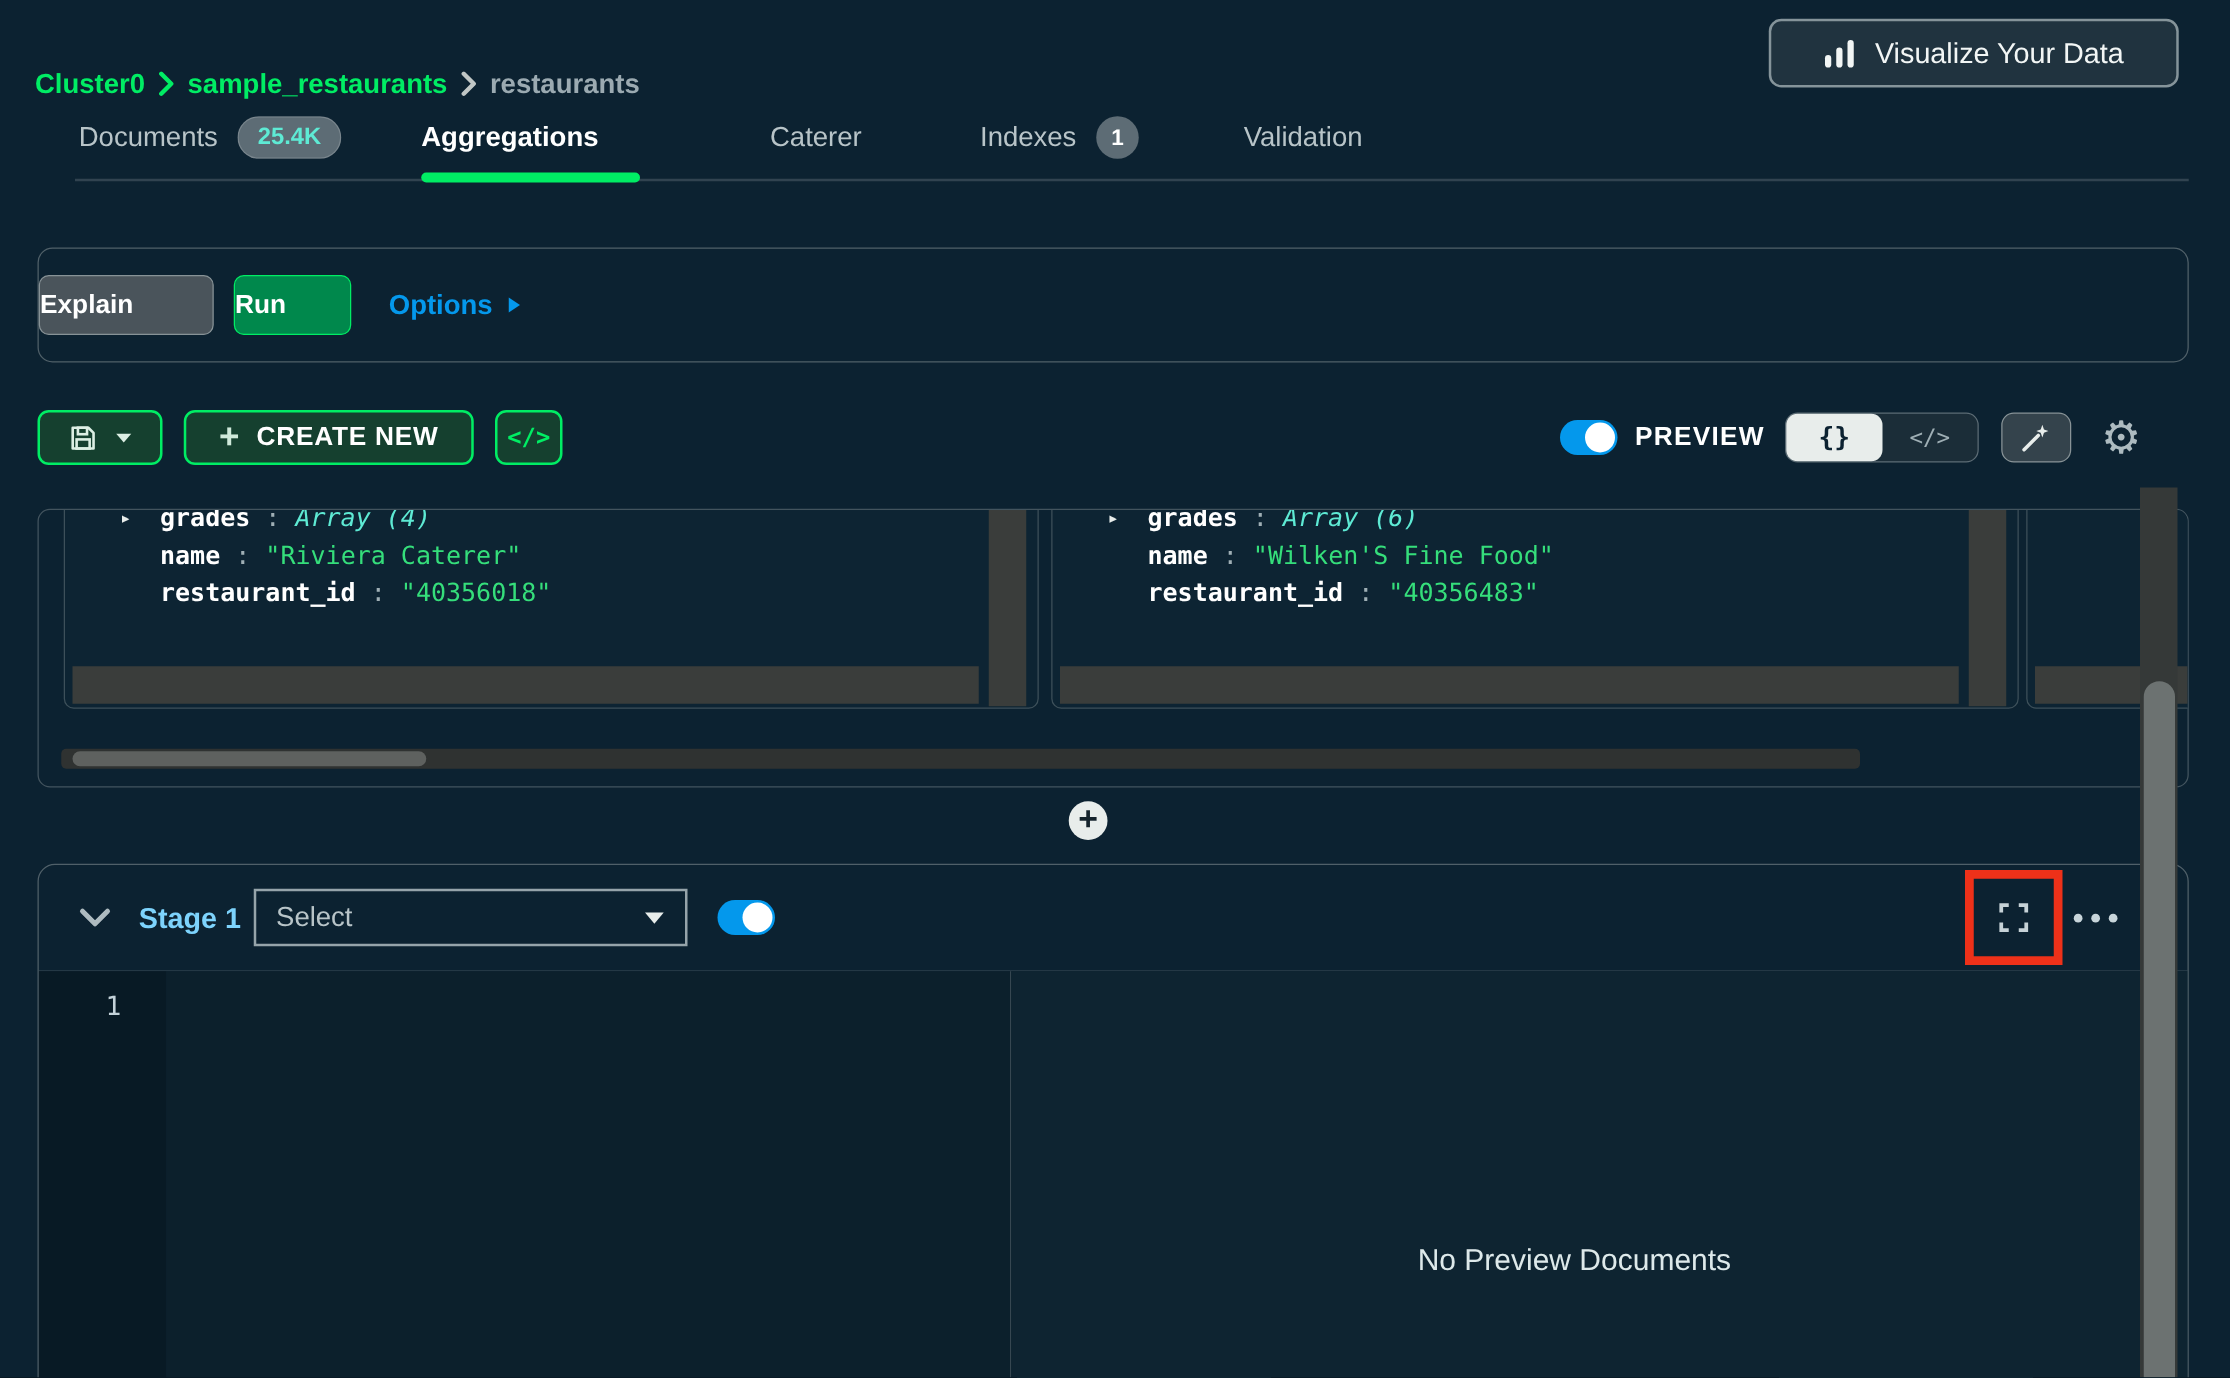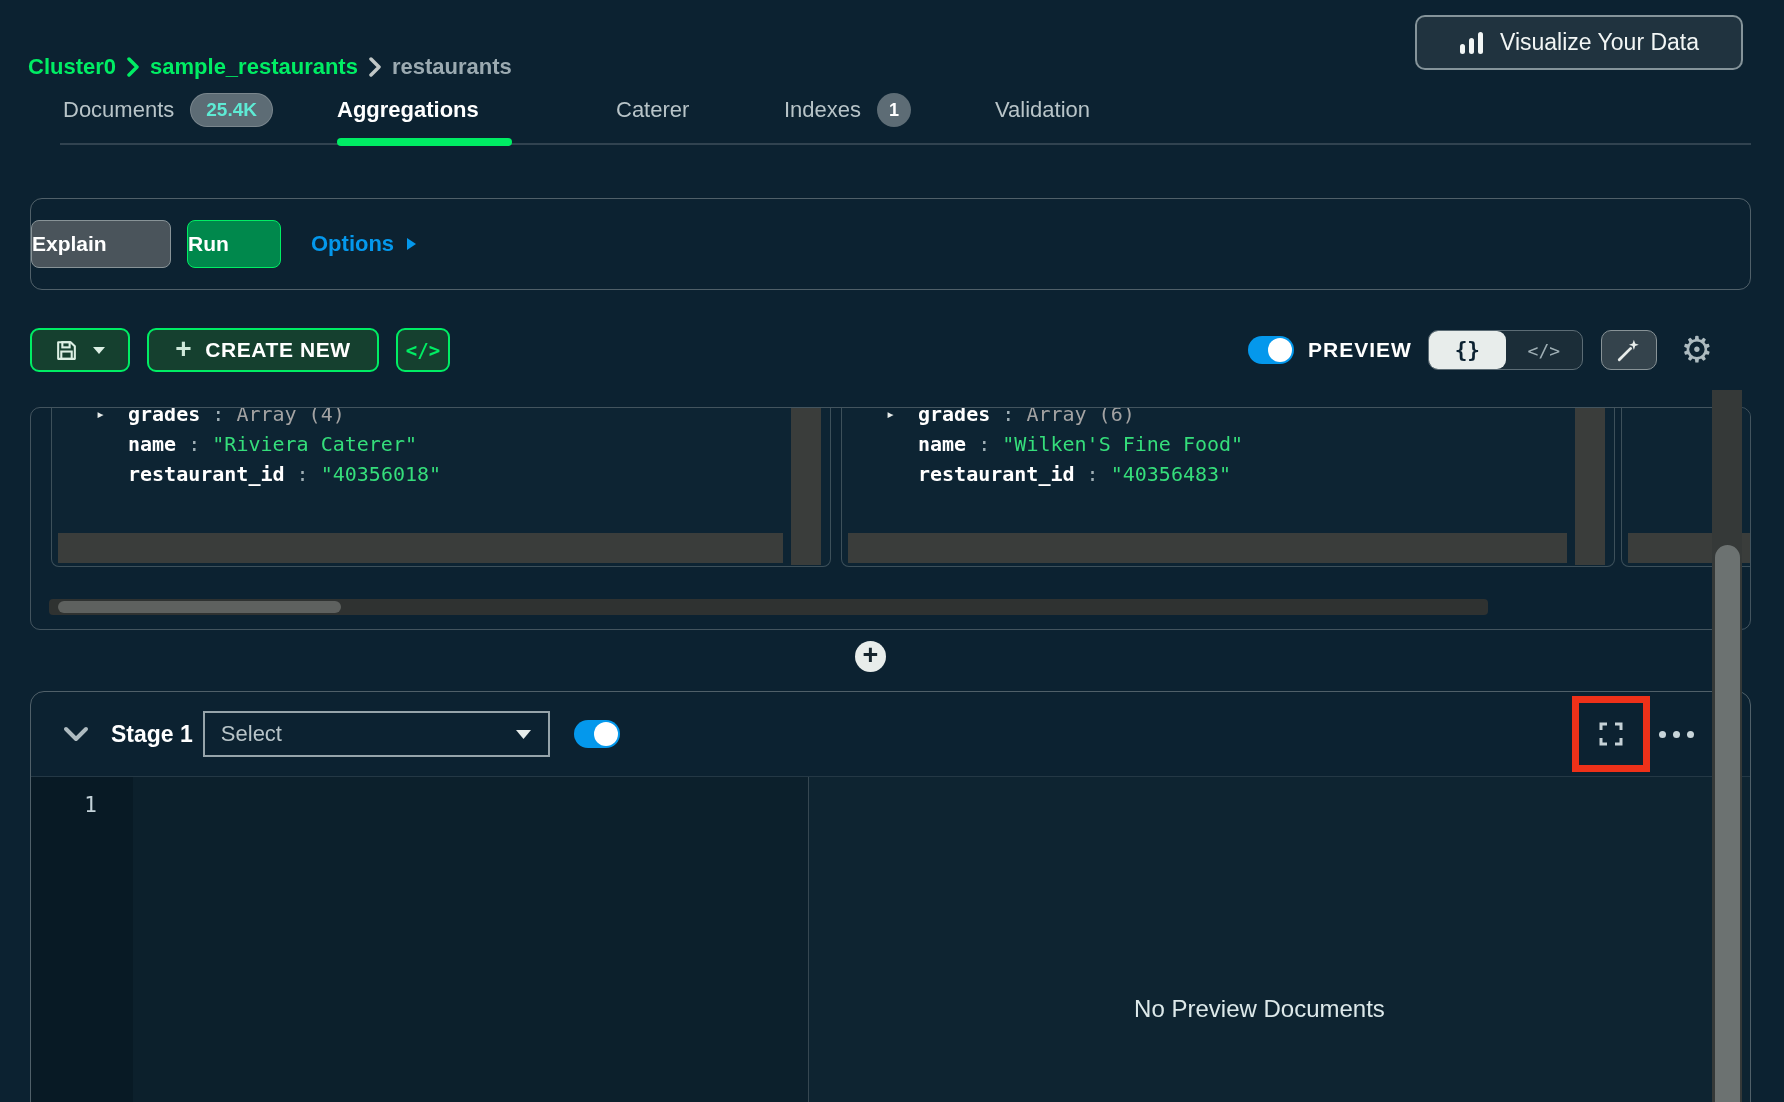--- a/index.html
+++ b/index.html
@@ -75,39 +75,39 @@
   .card-1 { left:20px;   width:780px; }
   .card-2 { left:810px;  width:774px; }
   .card-3 { left:1590px; width:700px; }
   .doc-row { position:absolute; left:44px; height:28px; display:flex; align-items:center;
          font-family:"DejaVu Sans Mono",monospace; font-size:20px; white-space:pre; }
   .row-1 { top:18px; } .row-2 { top:48px; } .row-3 { top:78px; }
   .arrow-slot { display:inline-flex; width:32px; justify-content:flex-start;
          font-size:15px; color:#E8EDEB; }
   .key { font-weight:bold; color:#FFFFFF; }
   .sep { color:#9FAFB5; }
-  .val-array { color:#a3a3a3; }
+  .val-array { color:#5eead4;font-style:italic; }
   .val-string { color:#35DE7B; }
   .card-vbar { position:absolute; top:0; right:9px; width:30px; height:183px; background:#3A3D3B; }
   .card-hbar { position:absolute; left:6px; right:47px; bottom:3px; height:30px; background:#3A3D3B; }
   .h-scroll-track { position:absolute; left:18px; top:191px; width:1439px; height:16px;
          background:#2F3231; border-radius:4px; }
   .h-scroll-thumb { position:absolute; left:27px; top:193px; width:283px; height:12px;
          background:#5E615F; border-radius:6px; }
   
   .add-stage-btn { position:absolute; left:855px; top:641px; width:31px; height:31px;
          border-radius:50%; background:#E8EDEB; color:#15242C; display:flex; align-items:center;
          justify-content:center; font-size:27px; font-weight:bold; line-height:1; padding-bottom:3px; }
   
   .stage-box { position:absolute; left:30px; top:691px; width:1721px; height:460px;
          border:1px solid rgba(136,147,151,0.55); border-radius:14px; overflow:hidden; }
   .stage-header { position:absolute; left:0; right:0; top:0; height:85px; display:flex;
          align-items:center; border-bottom:1px solid rgba(136,147,151,0.20); }
   .stage-chevron { margin-left:32px; display:flex; }
-  .stage-label { margin-left:22px; font-size:23px; font-weight:600; color:#ffffff; }
+  .stage-label { margin-left:22px; font-size:23px; font-weight:600; color:#7dd3fc; }
   .stage-select { margin-left:10px; width:347px; height:46px; border:2px solid rgba(175,187,192,0.85);
          border-radius:0; display:flex; align-items:center; padding:0 16px;
          color:#B8C4C8; font-size:22px; }
   .stage-select .spacer { flex:1; }
   .stage-toggle { margin-left:24px; }
   .header-spacer { flex:1; }
   .fs-annotation { width:78px; height:76px; border:7px solid #EE3119; display:flex;
          align-items:center; justify-content:center; }
   .fs-btn { display:flex; }
   .ellipsis { margin:0 56px 0 9px; display:flex; gap:7px; cursor:pointer; }

